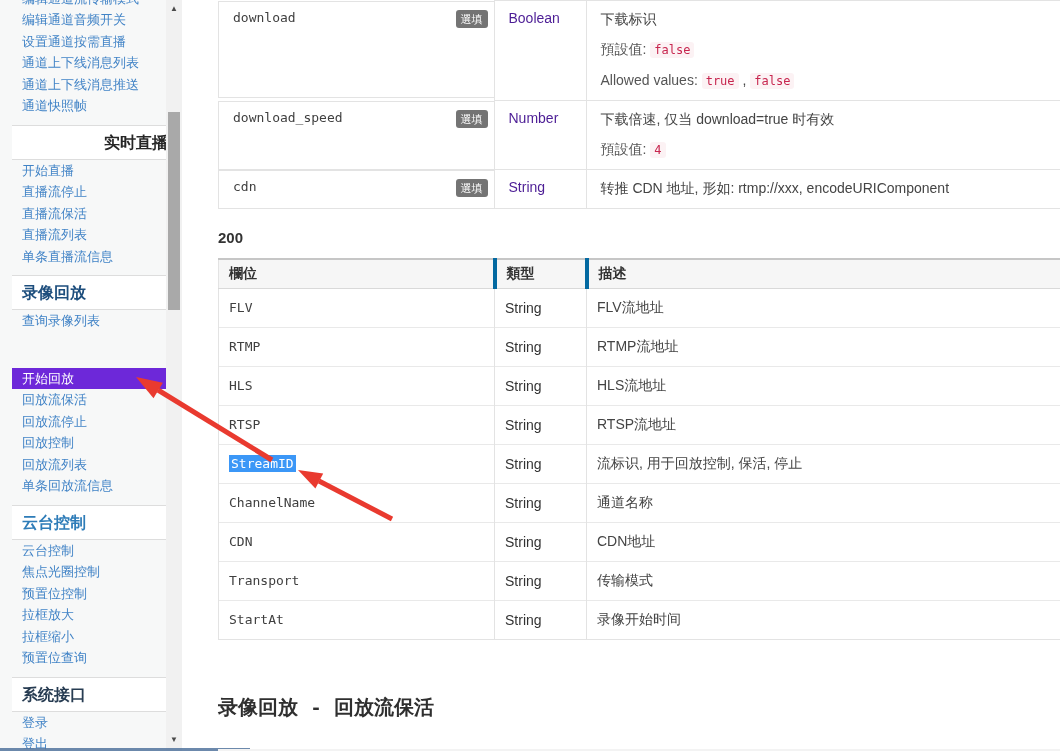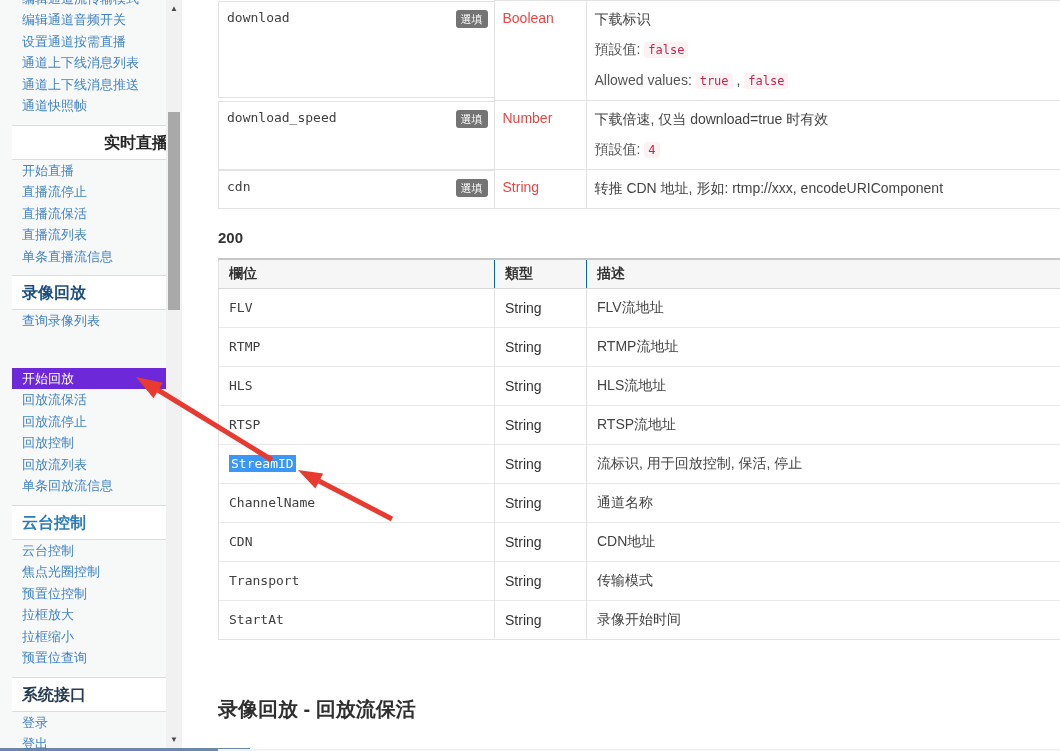--- a/index.html
+++ b/index.html
@@ -20,49 +20,49 @@
   .sb-up{top:3px;} .sb-down{bottom:5px;}
   .sb-thumb{position:absolute;left:2px;top:112px;width:12px;height:198px;background:#a9a9a9;}
   .side-bottom-line{position:absolute;left:0;top:748px;width:250px;height:3px;background:#52749e;opacity:.85;}
 
   
   .main{position:absolute;left:218px;top:0;right:0;}
   table{border-collapse:collapse;table-layout:fixed;width:842px;}
   td,th{box-sizing:border-box;}
   .col-field{width:276px;} .col-type{width:92px;}
 
-  .params-table td{border:1px solid #e3e3e3;border-right:none;vertical-align:top;padding:8px 8px;}
+  .params-table td{border:1px solid #e3e3e3;border-right:none;vertical-align:top;padding:8px 14px;}
   .params-table td:last-child{border-right:none;}
   .params-table tr td:first-child{border-left:1px solid #e3e3e3;}
   .cell-field{display:flex;align-items:flex-start;padding-right:6px !important;}
   .field-name{font-family:"DejaVu Sans Mono",monospace;font-size:13px;color:#404040;}
   .badge{margin-left:auto;background:#747474;color:#fff;font-size:11px;line-height:14px;
          padding:2px 5px;border-radius:3px;white-space:nowrap;}
-  .type-text{font-size:14px;color:#ef4444;}
+  .type-text{font-size:14px;color:#4c1d95;}
   .desc-line{margin:0 0 9px;line-height:21px;font-size:14px;color:#444;}
   .desc-line:last-child{margin-bottom:0;}
   .seg-label{color:#555;}
   code.inline{font-family:"DejaVu Sans Mono",monospace;font-size:12px;color:#c7254e;background:#fcf2f4;
               padding:1px 4px;border-radius:3px;}
 
   .status-label{margin:19px 0 10px;font-size:15px;font-weight:bold;color:#333;line-height:20px;}
 
   .resp-table{border-top:2px solid #c6c6c6;}
   .resp-table th{height:29px;background:#f6f6f6;text-align:left;font-size:14px;color:#333;
-                 padding:0 10px;border-bottom:1px solid #d9d9d9;border-left:1px solid #0369a1;}
+                 padding:0 10px;border-bottom:1px solid #d9d9d9;border-left:4px solid #0369a1;}
   .resp-table th:first-child{border-left:1px solid #e3e3e3;}
   .resp-table td{height:39px;vertical-align:middle;padding:0 10px;border-top:1px solid #e9e9e9;
                  border-left:1px solid #e3e3e3;}
   .resp-table tr:last-child td{border-bottom:1px solid #e3e3e3;}
   .resp-table td.rt-field{font-family:"DejaVu Sans Mono",monospace;font-size:13px;color:#404040;}
   .resp-table td.rt-type{font-size:14px;color:#333;}
   .resp-table td.rt-desc{font-size:14px;color:#444;}
   .text-selected{background:#3b97f7;color:#fff;padding:1px 2px;}
 
-  .next-heading{margin-top:57px;font-size:20px;font-weight:bold;color:#2f2f2f;line-height:24px;}
+  .next-heading{margin-top:57px;font-size:20px;font-weight:bold;color:#2f2f2f;line-height:24px;font-family:Liberation Mono, monospace;}
   .next-strip{margin-top:28px;width:842px;height:4px;background:#f3f3f3;}
 
   .arrows{position:absolute;left:0;top:0;width:1060px;height:751px;pointer-events:none;z-index:50;}
 </style>
 </head>
 <body>
 
 <div class="page">
 
   <aside class="sidebar">

